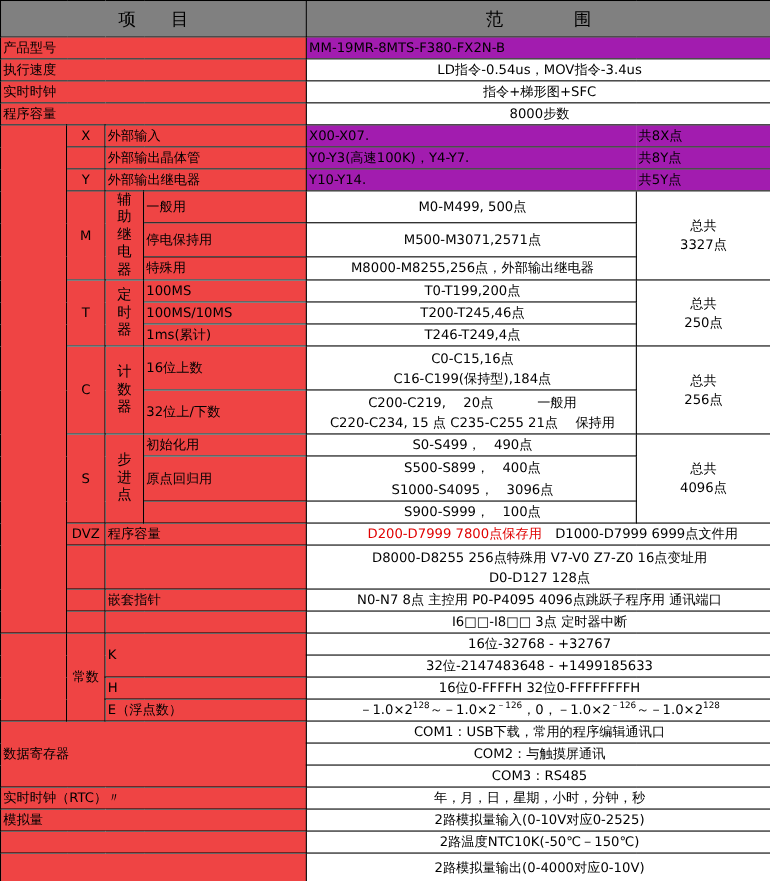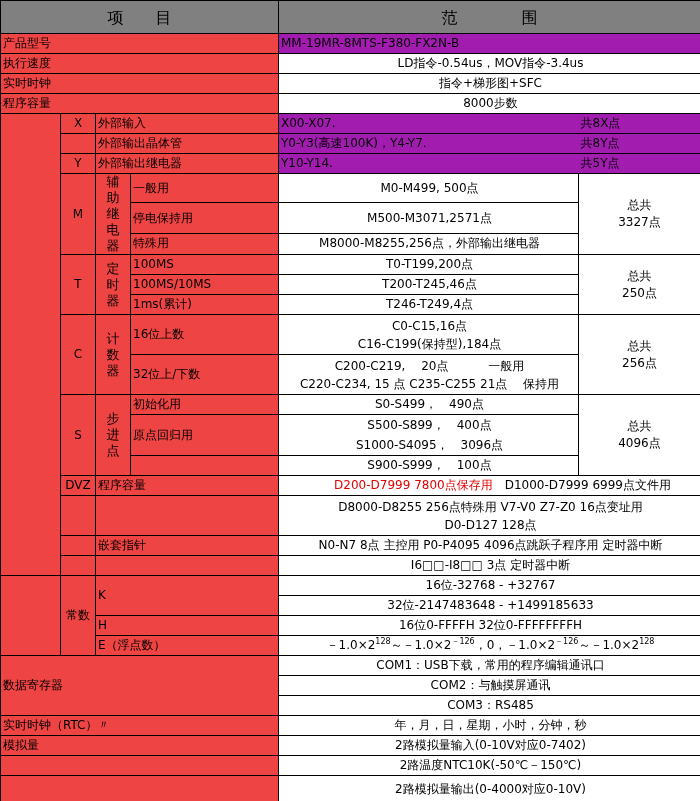--- a/index.html
+++ b/index.html
@@ -172,21 +172,21 @@
     <td class="g" colspan="2"></td>
     <td class="w two" colspan="2">
           <div>D8000-D8255 256点特殊用 V7-V0 Z7-Z0 16点变址用</div>
           <div>D0-D127 128点</div>
         </td>
   </tr>
 
   <tr style="height:20px">
     <td class="g"></td>
     <td class="g" colspan="2">嵌套指针</td>
-    <td class="w" colspan="2">N0-N7 8点 主控用 P0-P4095 4096点跳跃子程序用 定时器中断</td>
+    <td class="w" colspan="2">N0-N7 8点 主控用 P0-P4095 4096点跳跃子程序用 通讯端口</td>
   </tr>
   <tr style="height:20px">
     <td class="g"></td>
     <td class="g" colspan="2"></td>
     <td class="w" colspan="2">I6□□-I8□□ 3点 定时器中断</td>
   </tr>
 
   <tr style="height:20px">
     <td class="g" rowspan="4"></td>
     <td class="g c" rowspan="4">常数</td>
@@ -216,21 +216,21 @@
     <td class="w" colspan="2">COM3：RS485</td>
   </tr>
 
   <tr style="height:20px">
     <td class="g" colspan="4">实时时钟（RTC）〃</td>
     <td class="w" colspan="2">年，月，日，星期，小时，分钟，秒</td>
   </tr>
 
   <tr style="height:20px">
     <td class="g" colspan="4">模拟量</td>
-    <td class="w" colspan="2">2路模拟量输入(0-10V对应0-7402)</td>
+    <td class="w" colspan="2">2路模拟量输入(0-10V对应0-2525)</td>
   </tr>
   <tr style="height:20px">
     <td class="g" colspan="4"></td>
     <td class="w" colspan="2">2路温度NTC10K(-50℃－150℃)</td>
   </tr>
   <tr style="height:27px">
     <td class="g" colspan="4"></td>
     <td class="w" colspan="2">2路模拟量输出(0-4000对应0-10V)</td>
   </tr>
 </tbody>

